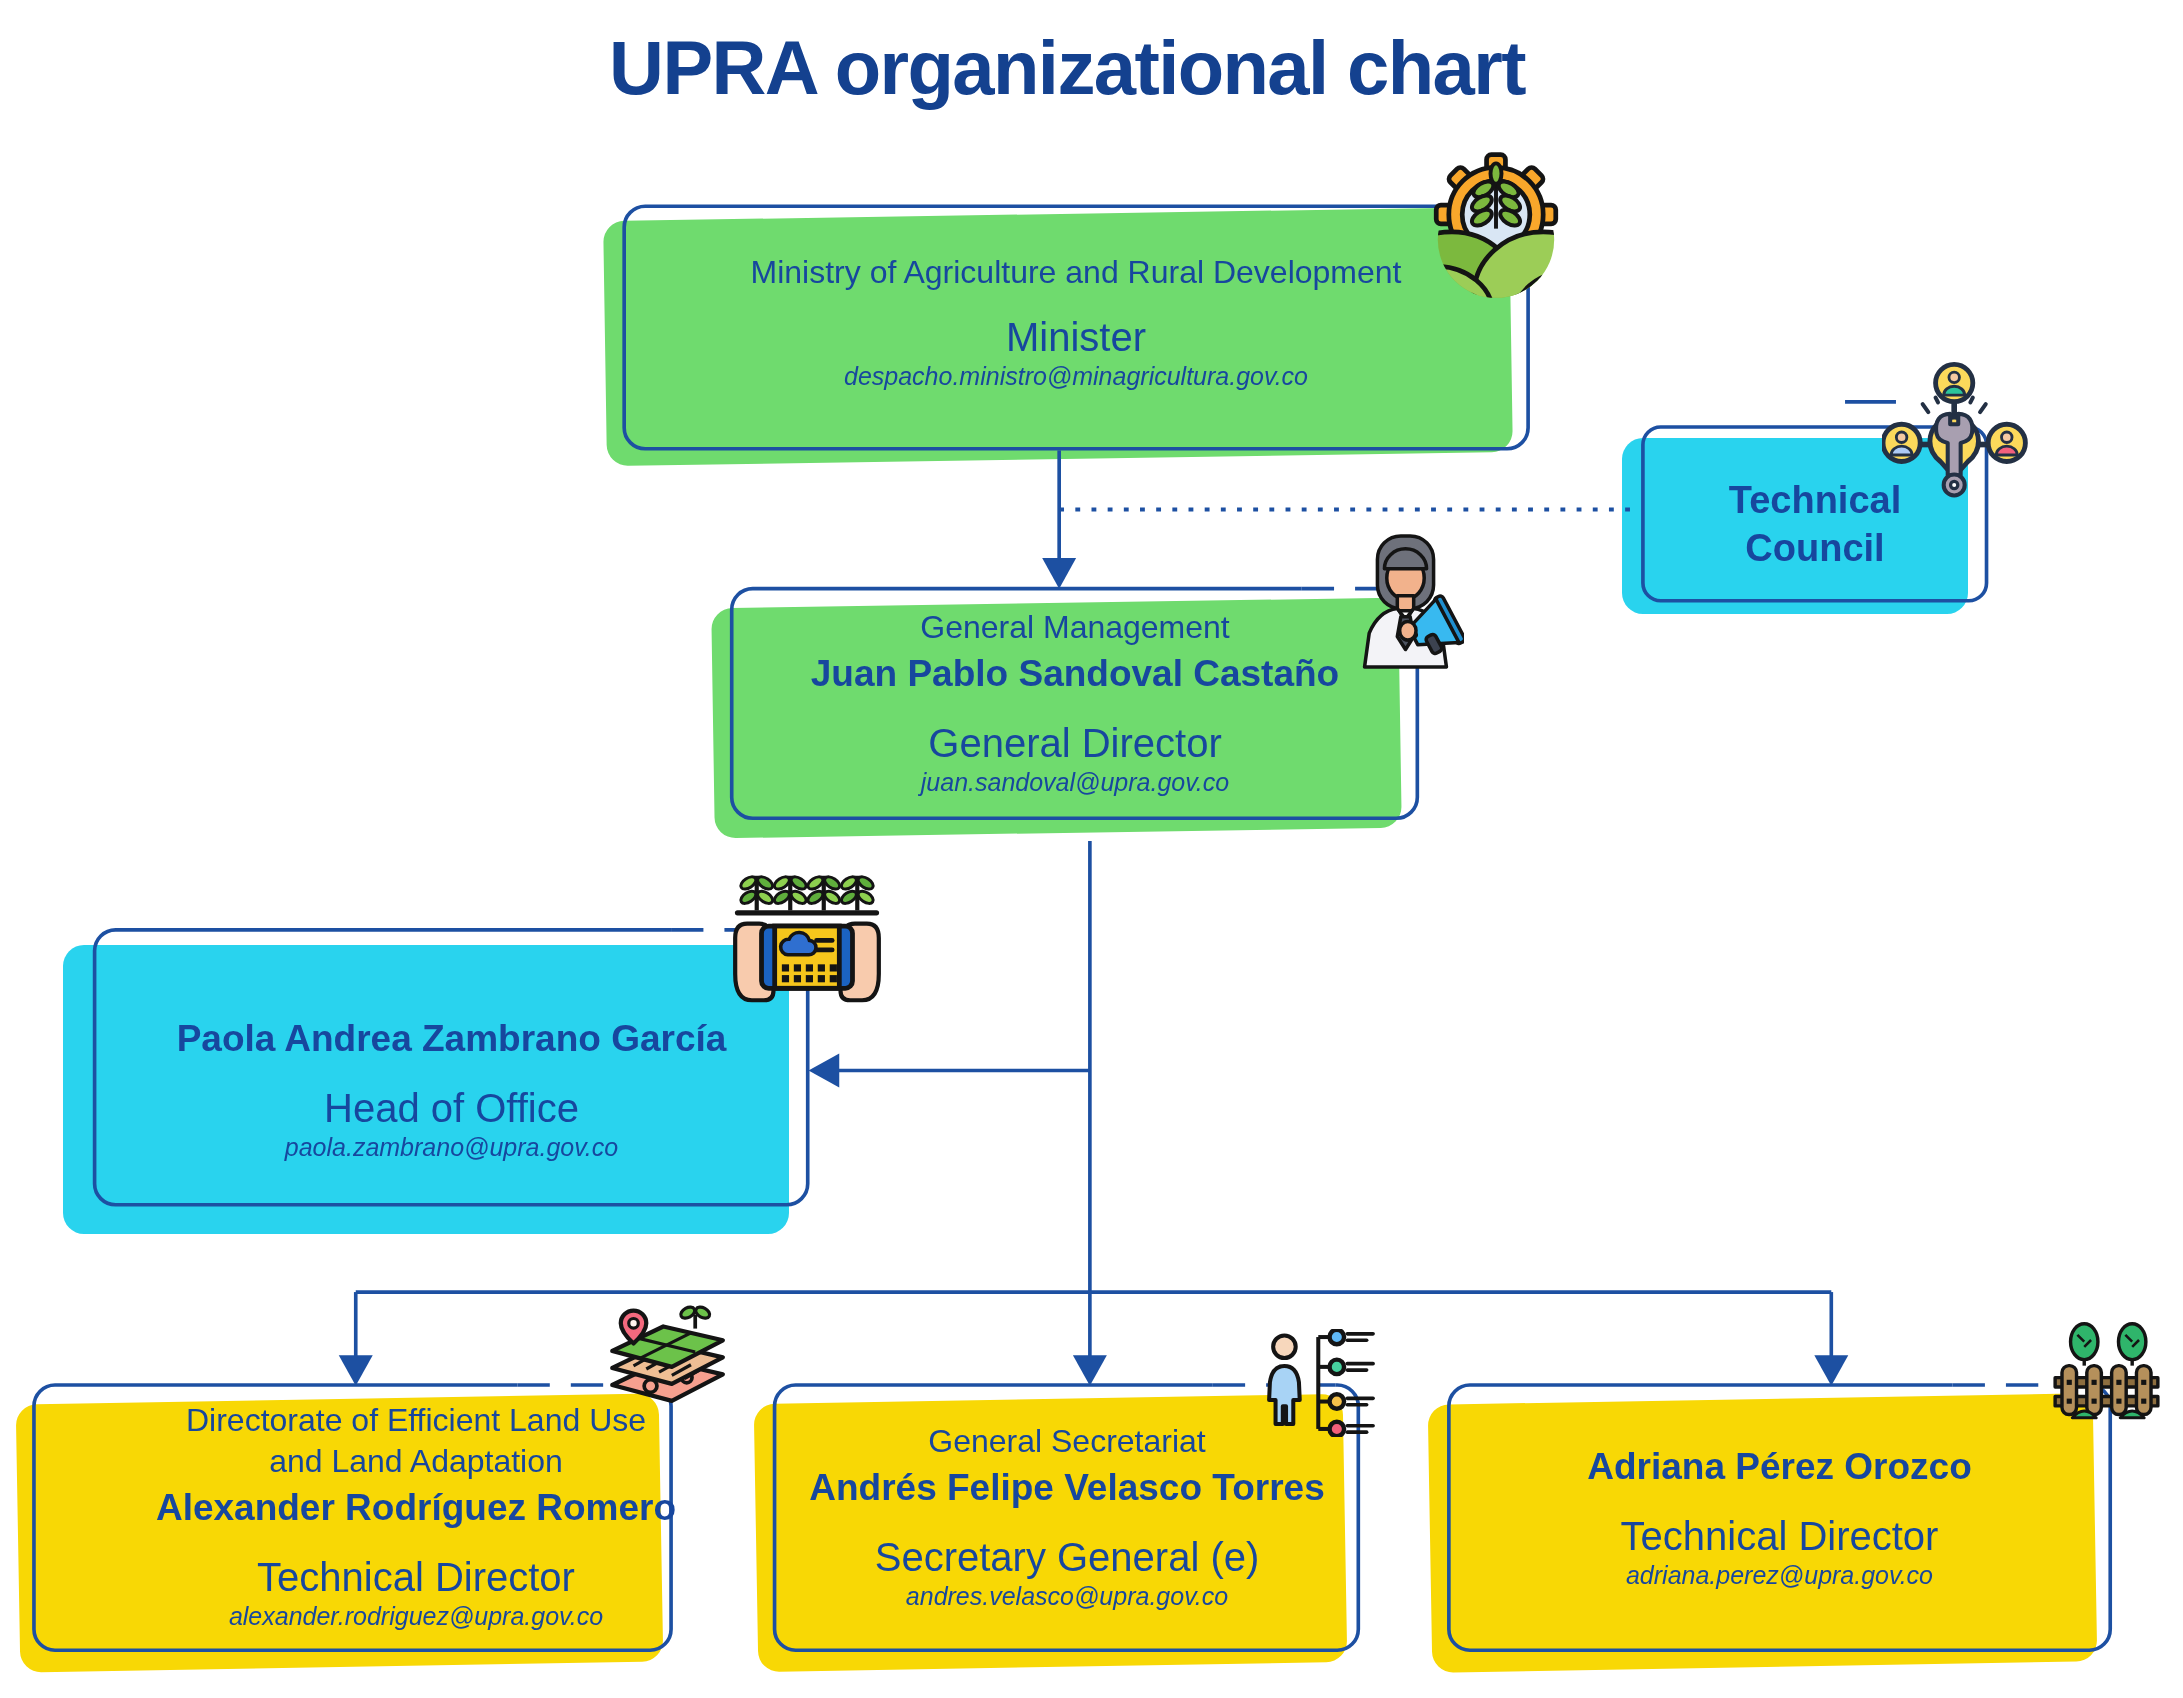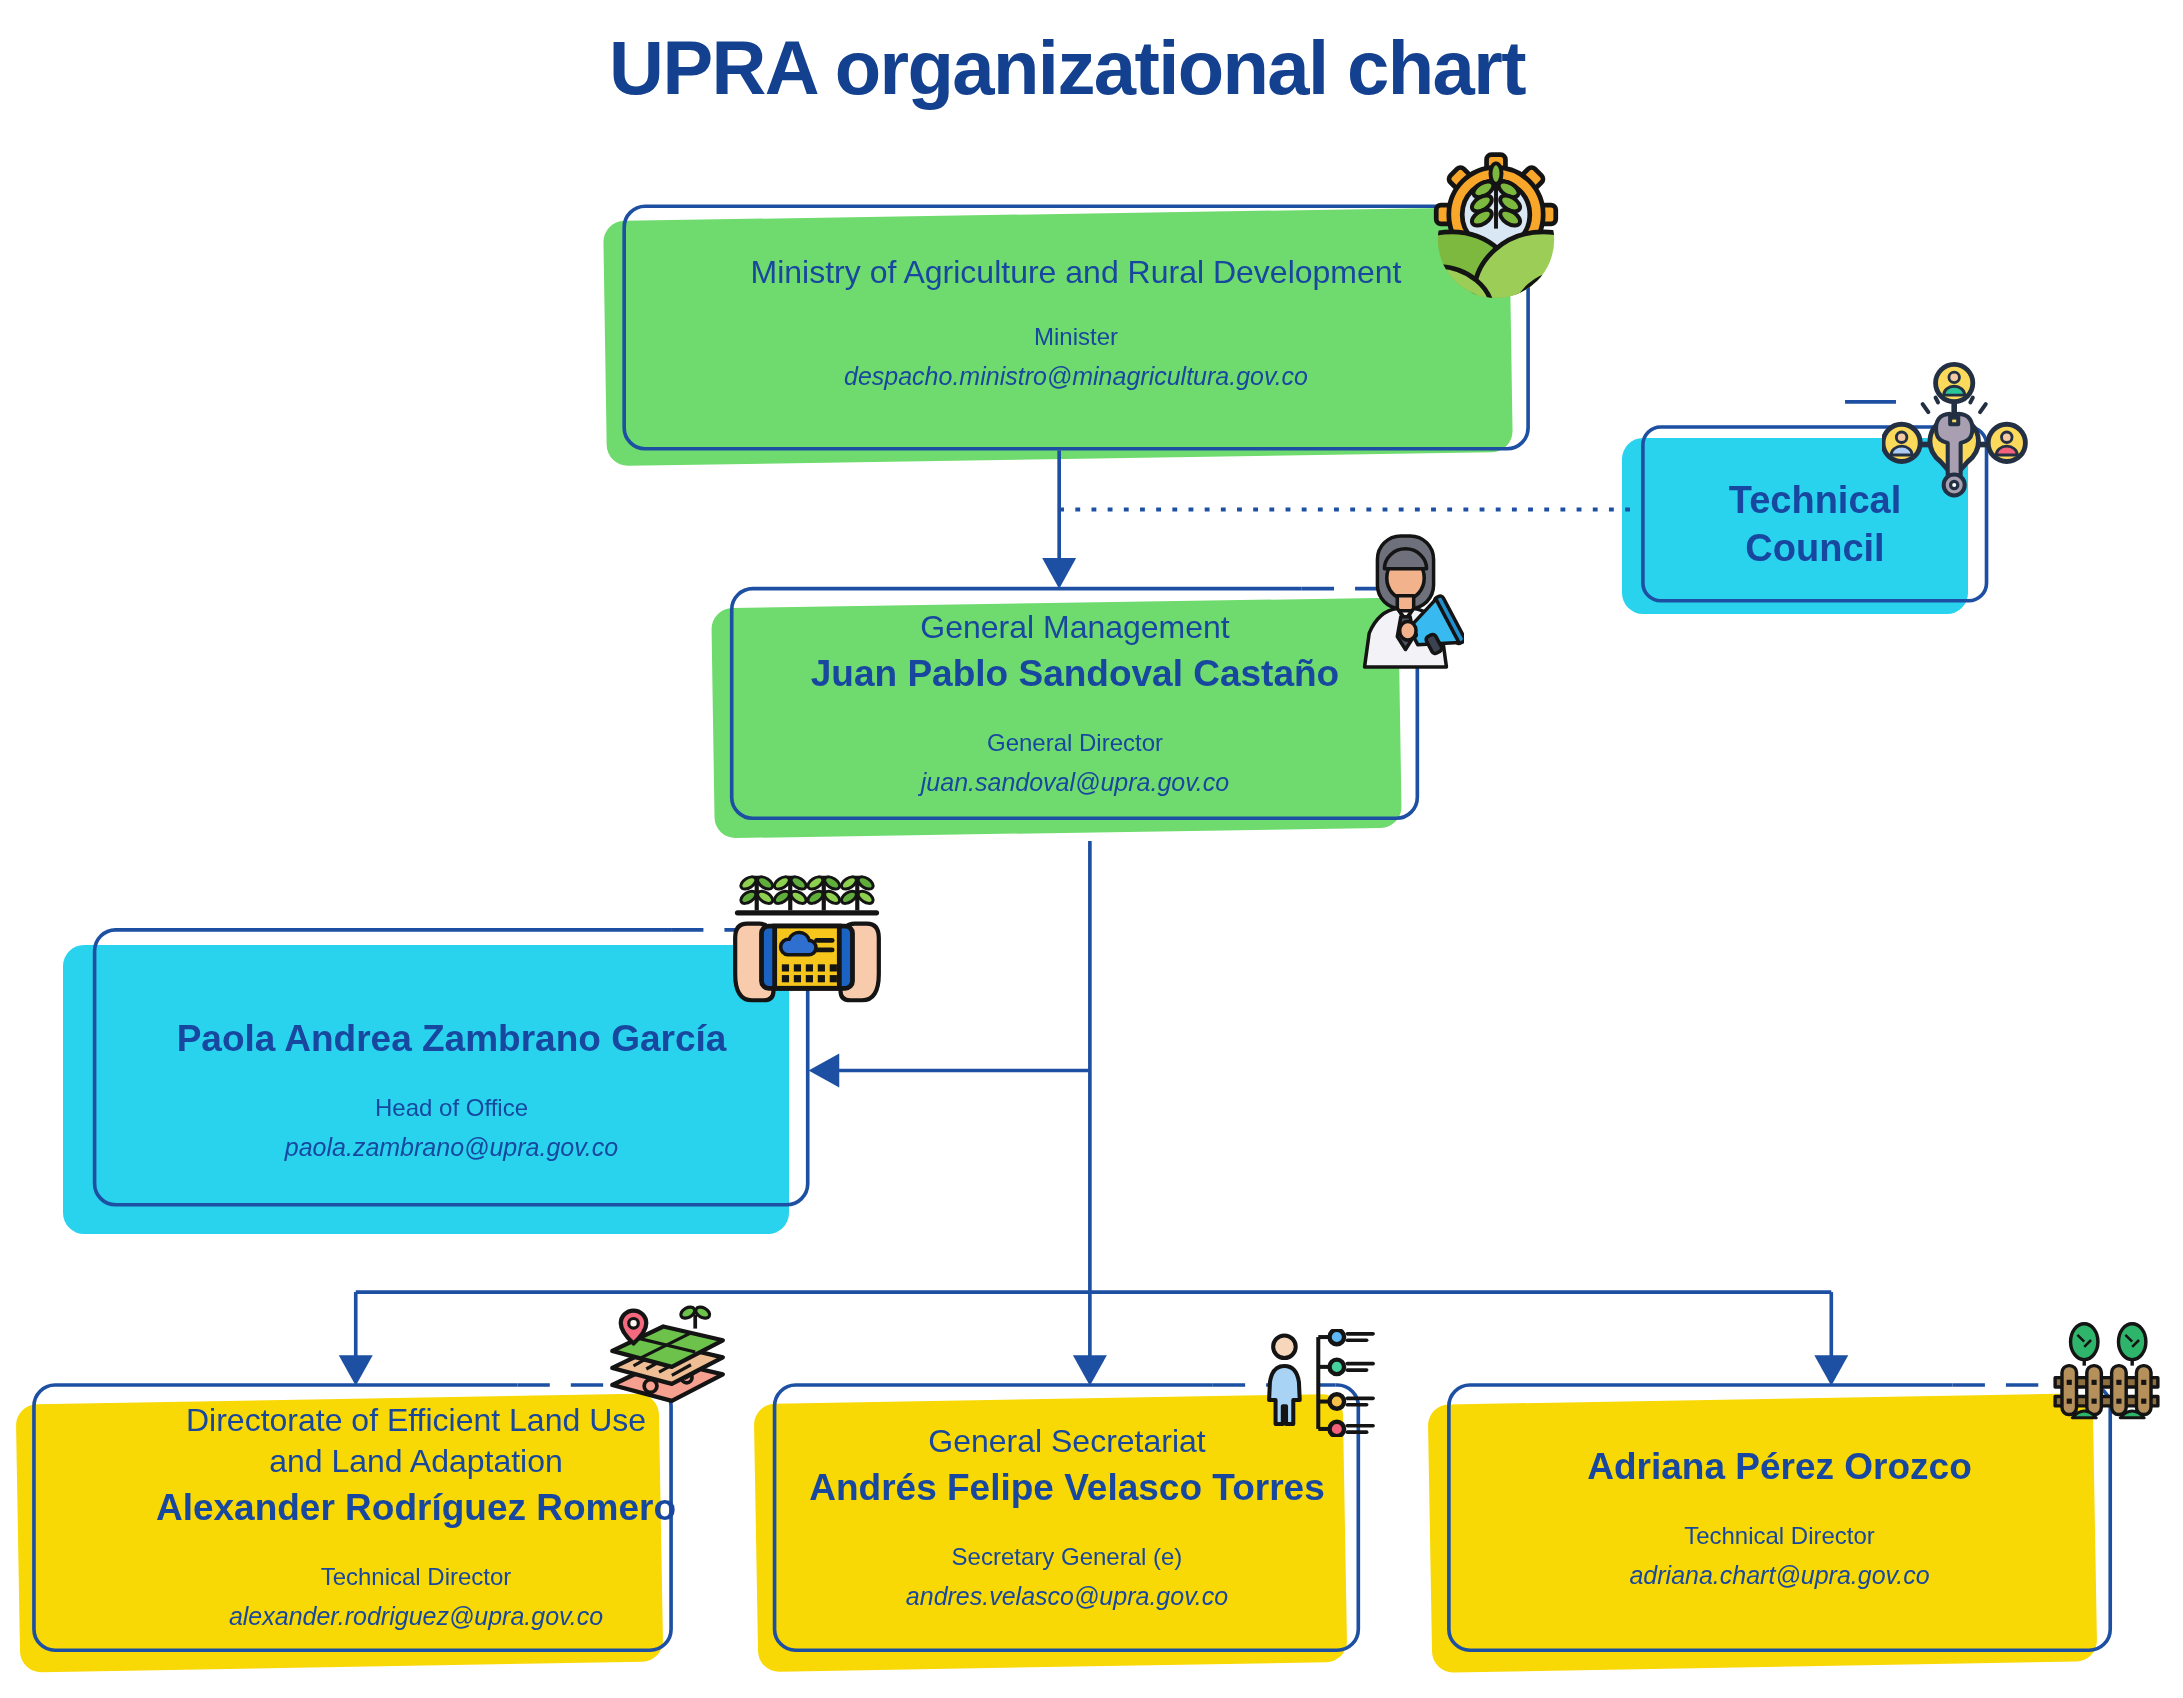--- a/index.html
+++ b/index.html
@@ -15,21 +15,21 @@
   .box-fill{position:absolute;border-radius:21px;z-index:0;}
   .fill-green{background:#6FDB6E;}
   .fill-cyan{background:#29D3EE;}
   .fill-yellow{background:#F8D805;}
   .box-content{
     position:absolute;inset:0;z-index:2;display:flex;flex-direction:column;
     align-items:center;justify-content:center;text-align:center;color:#17479E;
   }
   .dept{font-size:32px;line-height:41px;}
   .person{font-size:37px;font-weight:bold;line-height:51px;}
-  .role{font-size:24px;line-height:42px;margin-top:23px;}
+  .role{font-size:40px;line-height:42px;margin-top:23px;}
   .email{font-size:25px;font-style:italic;line-height:37px;}
   .tc-label{font-size:38px;font-weight:bold;line-height:48px;max-width:234px;}
   svg.diagram{position:absolute;left:0;top:0;z-index:1;pointer-events:none;}
   .icon{position:absolute;z-index:3;}
 </style>
 </head>
 <body>
 
 <div class="page-title">UPRA organizational chart</div>
 
@@ -86,21 +86,21 @@
     <div class="role">Secretary General (e)</div>
     <div class="email">andres.velasco@upra.gov.co</div>
   </div>
 </div>
 
 <div class="org-box" style="left:1449px;top:1385px;width:661px;height:265px;">
   <div class="box-fill fill-yellow" style="left:-19.4px;top:13.7px;width:665px;height:268px;transform:rotate(-1deg);"></div>
   <div class="box-content">
     <div class="person">Adriana Pérez Orozco</div>
     <div class="role">Technical Director</div>
-    <div class="email">adriana.chart@upra.gov.co</div>
+    <div class="email">adriana.perez@upra.gov.co</div>
   </div>
 </div>
 
 <svg class="diagram" width="2183" height="1698" viewBox="0 0 2700 2100">
   <g stroke="#1D50A2" stroke-width="4.5" fill="none">
 
     <rect x="772" y="255" width="1118" height="300" rx="26"></rect>
     <rect x="2032" y="528" width="425" height="215" rx="22"></rect>
     <path d="M1610 728 H931 A26 26 0 0 0 905 754 V986 A26 26 0 0 0 931 1012 H1727 A26 26 0 0 0 1753 986 V754 A26 26 0 0 0 1727 728 H1720"></path>
     <path d="M830 1150 H143 A26 26 0 0 0 117 1176 V1464 A26 26 0 0 0 143 1490 H973 A26 26 0 0 0 999 1464 V1176 A26 26 0 0 0 973 1150 H970"></path>

